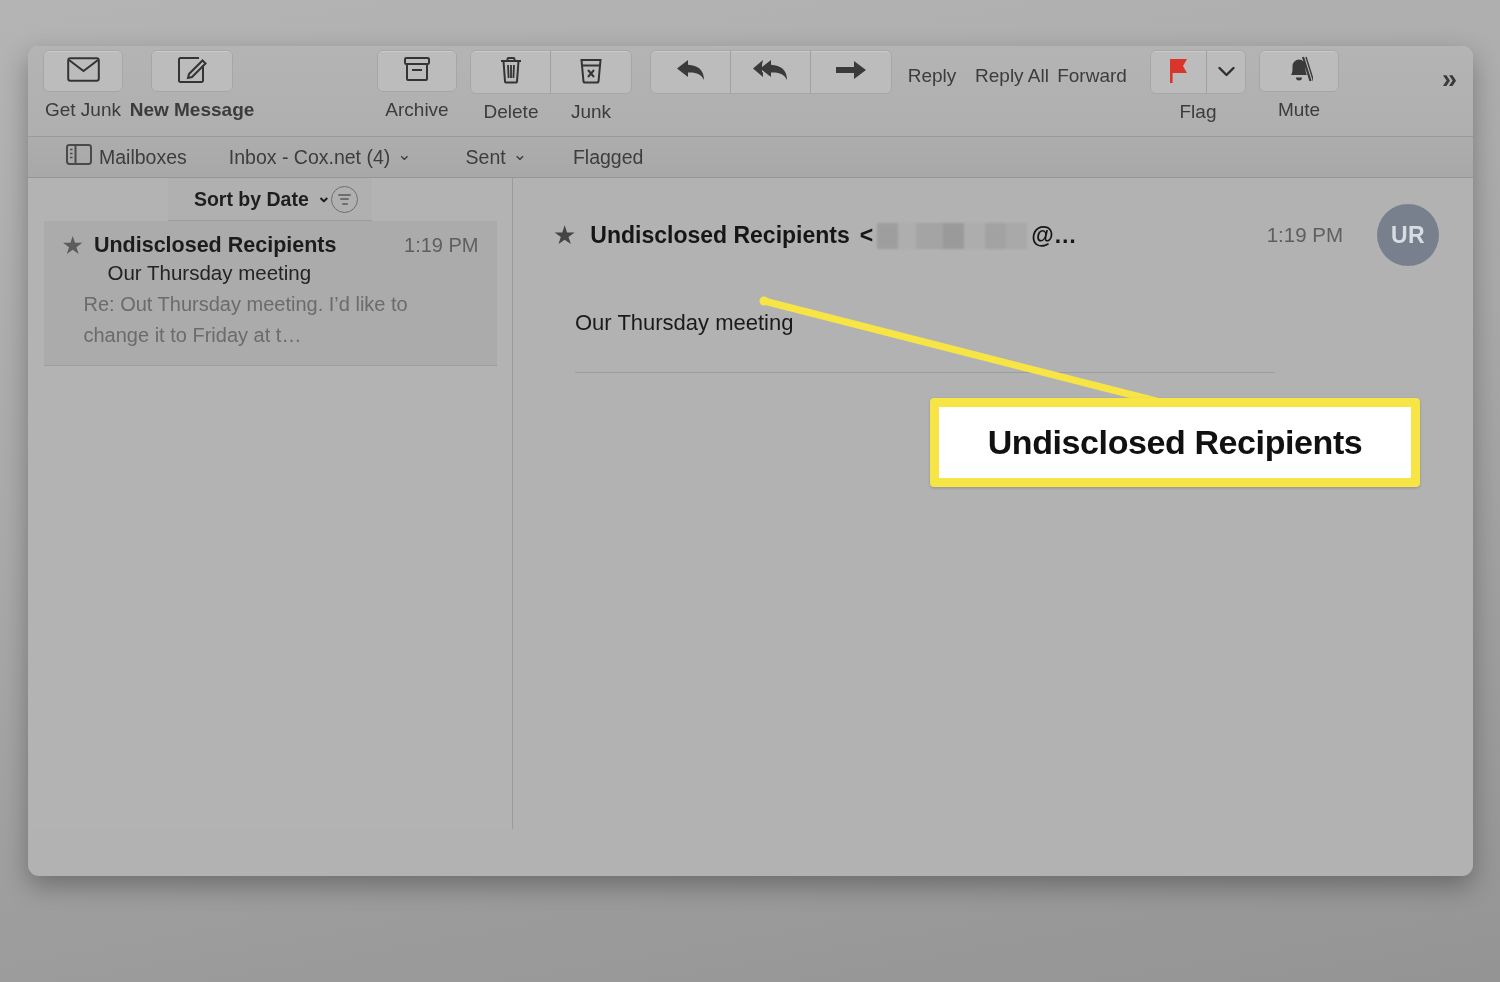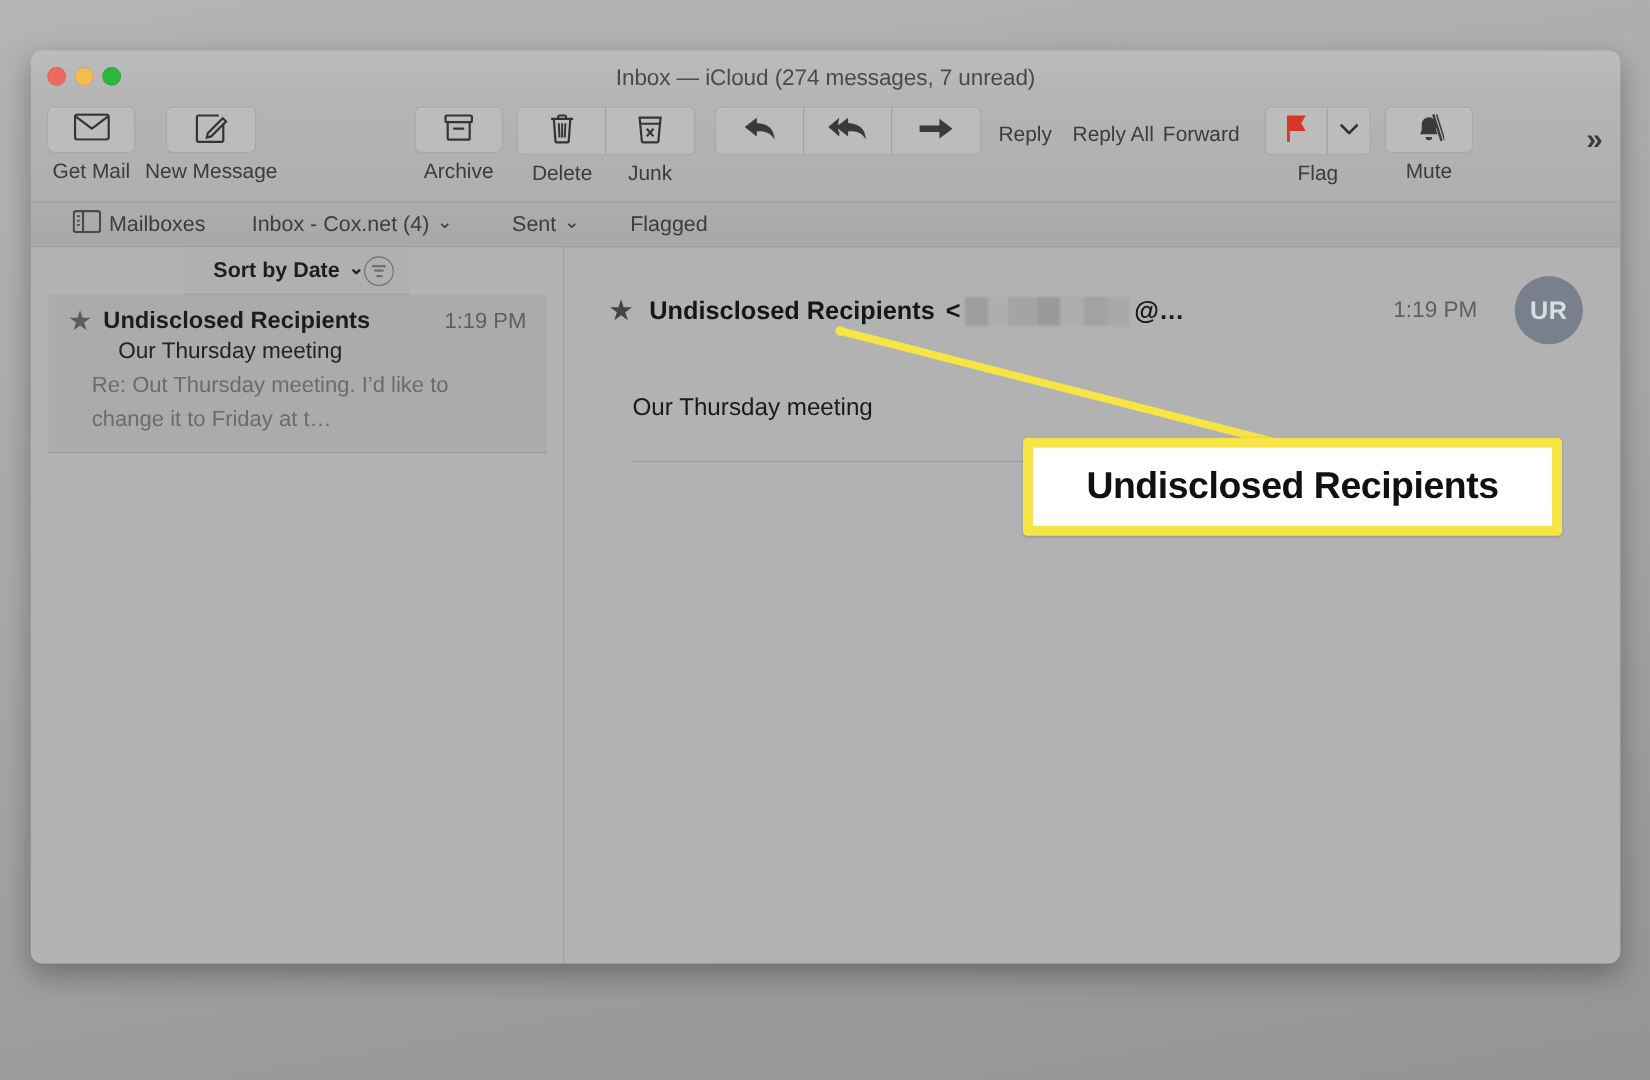--- a/index.html
+++ b/index.html
@@ -78,21 +78,21 @@
   .tb-gap-lg { width: 116px; }
   .tb-gap-md { width: 18px; }
   .tb-gap-sm { width: 12px; }
 
   .tb-item {
     display: flex;
     flex-direction: column;
     align-items: center;
     width: 82px;
   }
-  .tb-item.wide { width: 136px; }
+  .tb-item.wide { width: 136px; font-weight: bold; }
 
   .tb-btn {
     width: 80px; height: 42px;
     background: #bcbcbc;
     border: 0.5px solid #a6a6a6;
     border-radius: 6px;
     display: flex;
     align-items: center;
     justify-content: center;
     box-shadow: 0 0.5px 0.5px rgba(255,255,255,0.45) inset;
@@ -385,42 +385,34 @@
     color: #111111;
     letter-spacing: -0.4px;
     white-space: nowrap;
   }
 </style>
 </head>
 <body>
 
 <div class="window">
 
-  <div class="titlebar">
-    <div class="traffic">
-      <div class="light red"></div>
-      <div class="light yellow"></div>
-      <div class="light green"></div>
-    </div>
-    <div class="win-title">Inbox — iCloud (274 messages, 7 unread)</div>
-  </div>
 
   <div class="toolbar">
     <div class="tb-inner">
 
       <div class="tb-item">
         <div class="tb-btn">
           <span>
             <svg width="33" height="25" viewBox="0 0 33 25">
               <rect x="1.2" y="1.2" width="30.6" height="22.6" rx="2.2" fill="none" stroke="#343434" stroke-width="2"></rect>
               <path d="M2 3 L16.5 14 L31 3" fill="none" stroke="#343434" stroke-width="2"></path>
             </svg>
           </span>
         </div>
-        <div class="tb-label">Get Mail</div>
+        <div class="tb-label">Get Junk</div>
       </div>
 
       <div class="tb-item wide">
         <div class="tb-btn">
           <span>
             <svg width="30" height="30" viewBox="0 0 30 30">
               <path d="M22 4 H3.5 A1.5 1.5 0 0 0 2 5.5 V26.5 A1.5 1.5 0 0 0 3.5 28 H24.5 A1.5 1.5 0 0 0 26 26.5 V11" fill="none" stroke="#343434" stroke-width="2"></path>
               <path d="M12 20 L25.5 6.5 L28.5 9.5 L15 23 L11 24 Z" fill="none" stroke="#343434" stroke-width="2"></path>
             </svg>
           </span>

